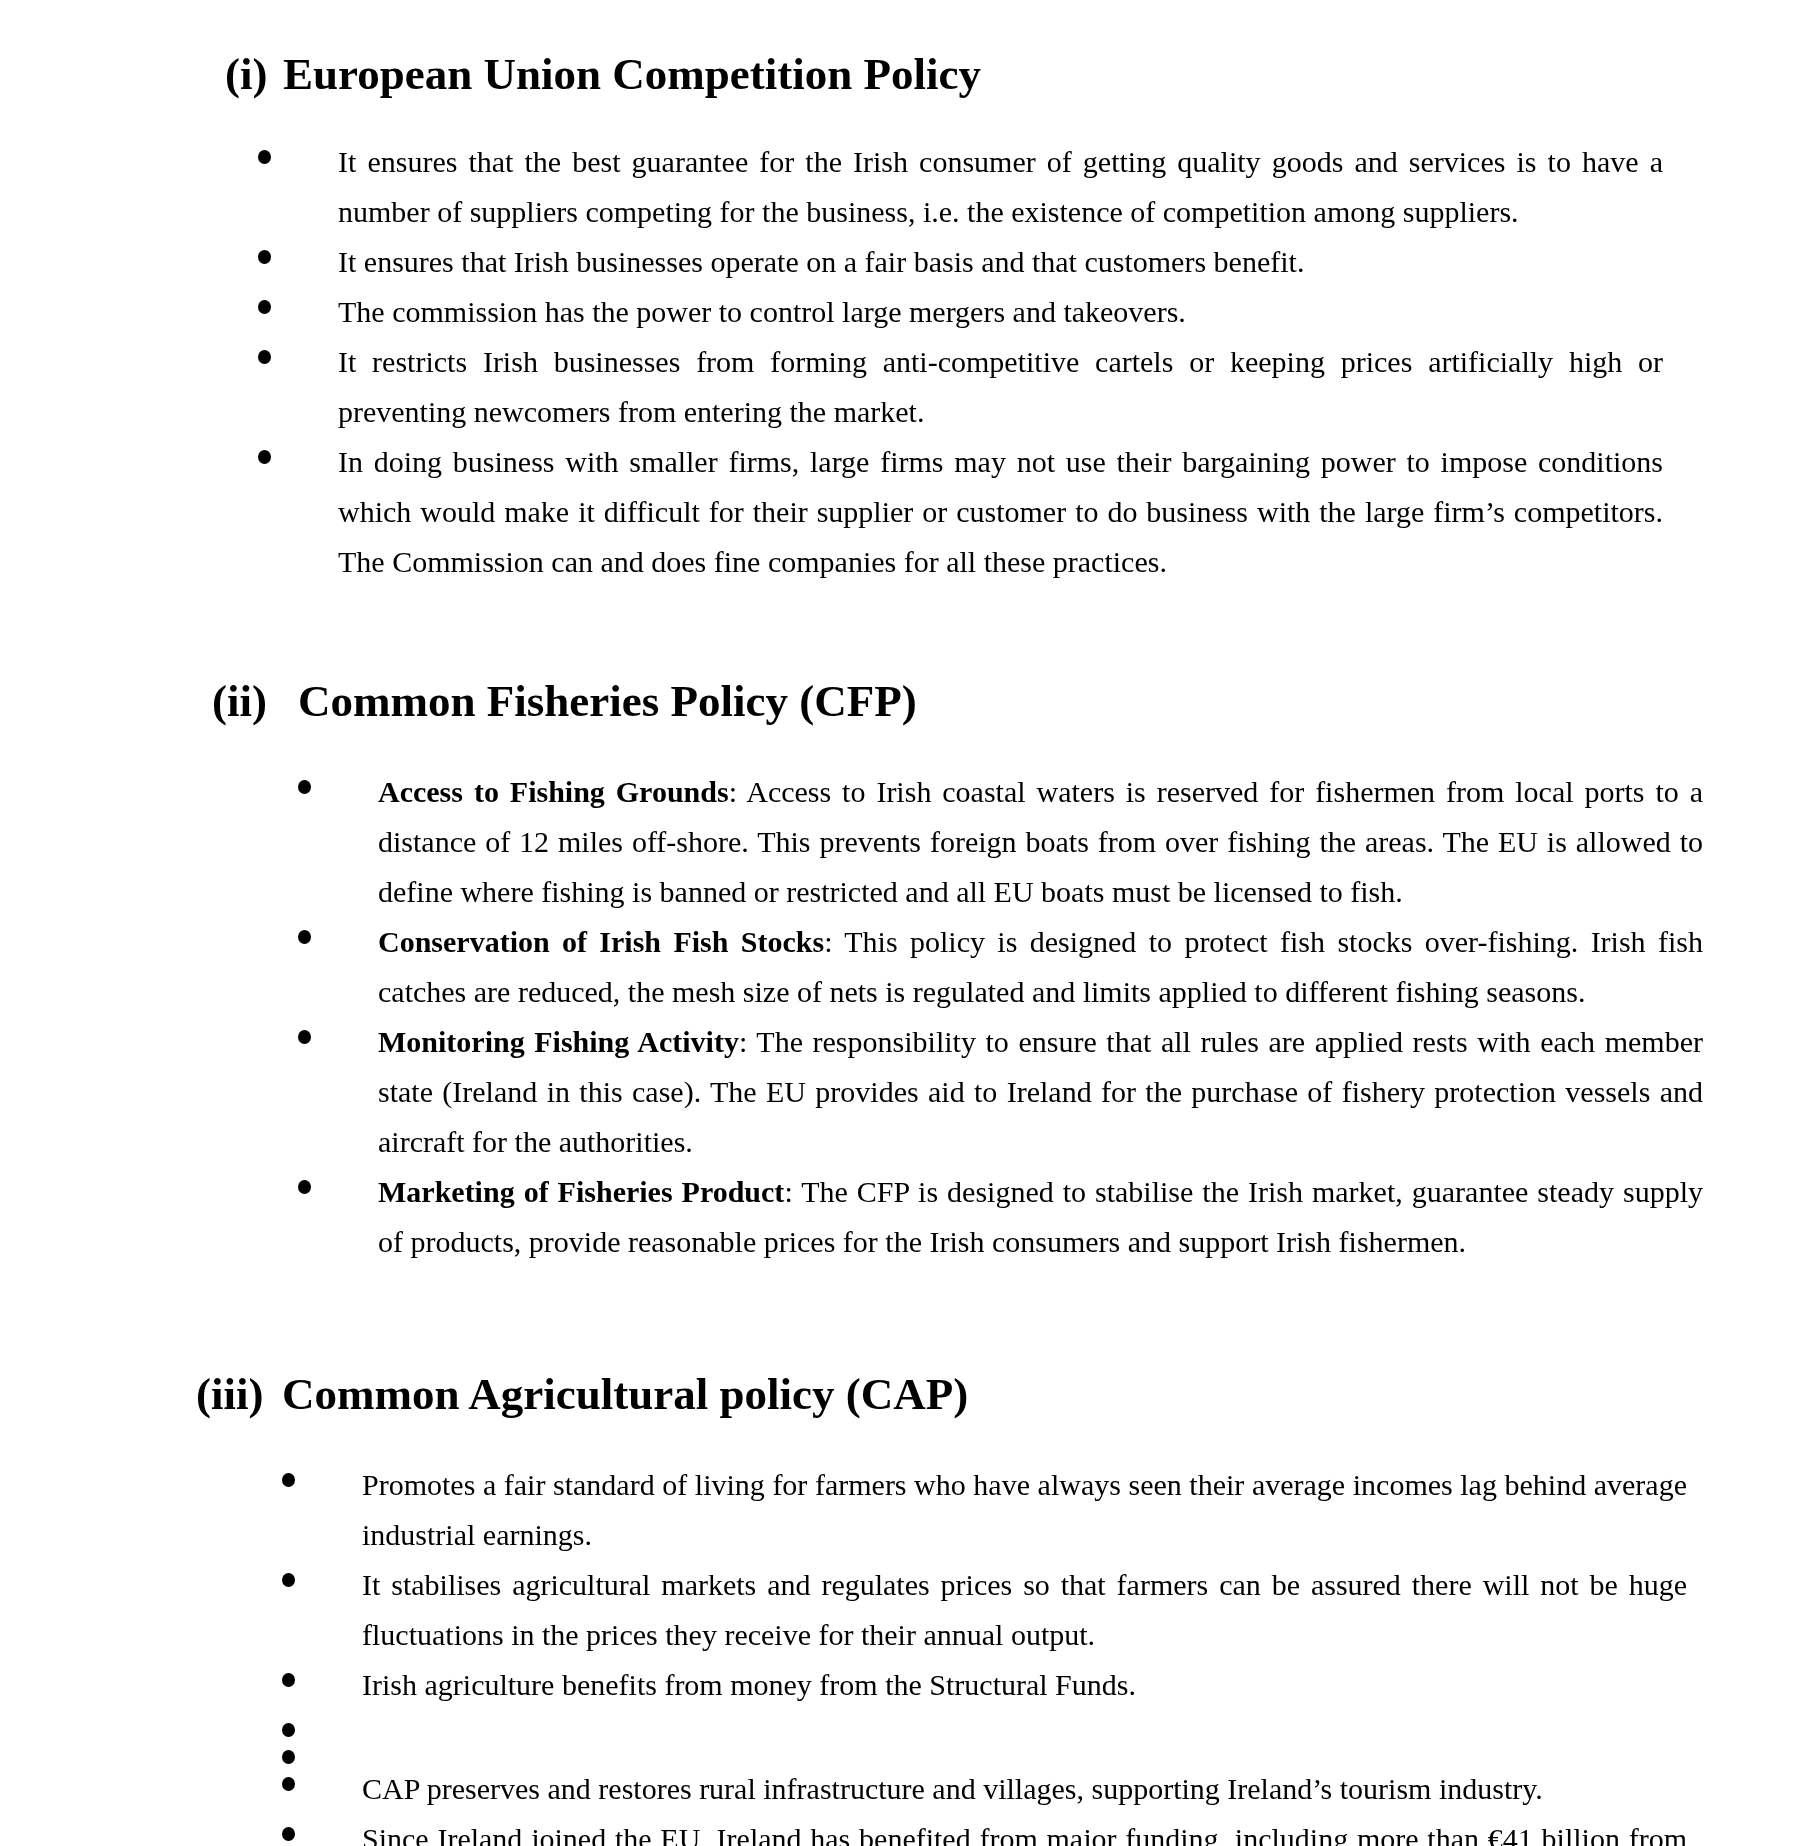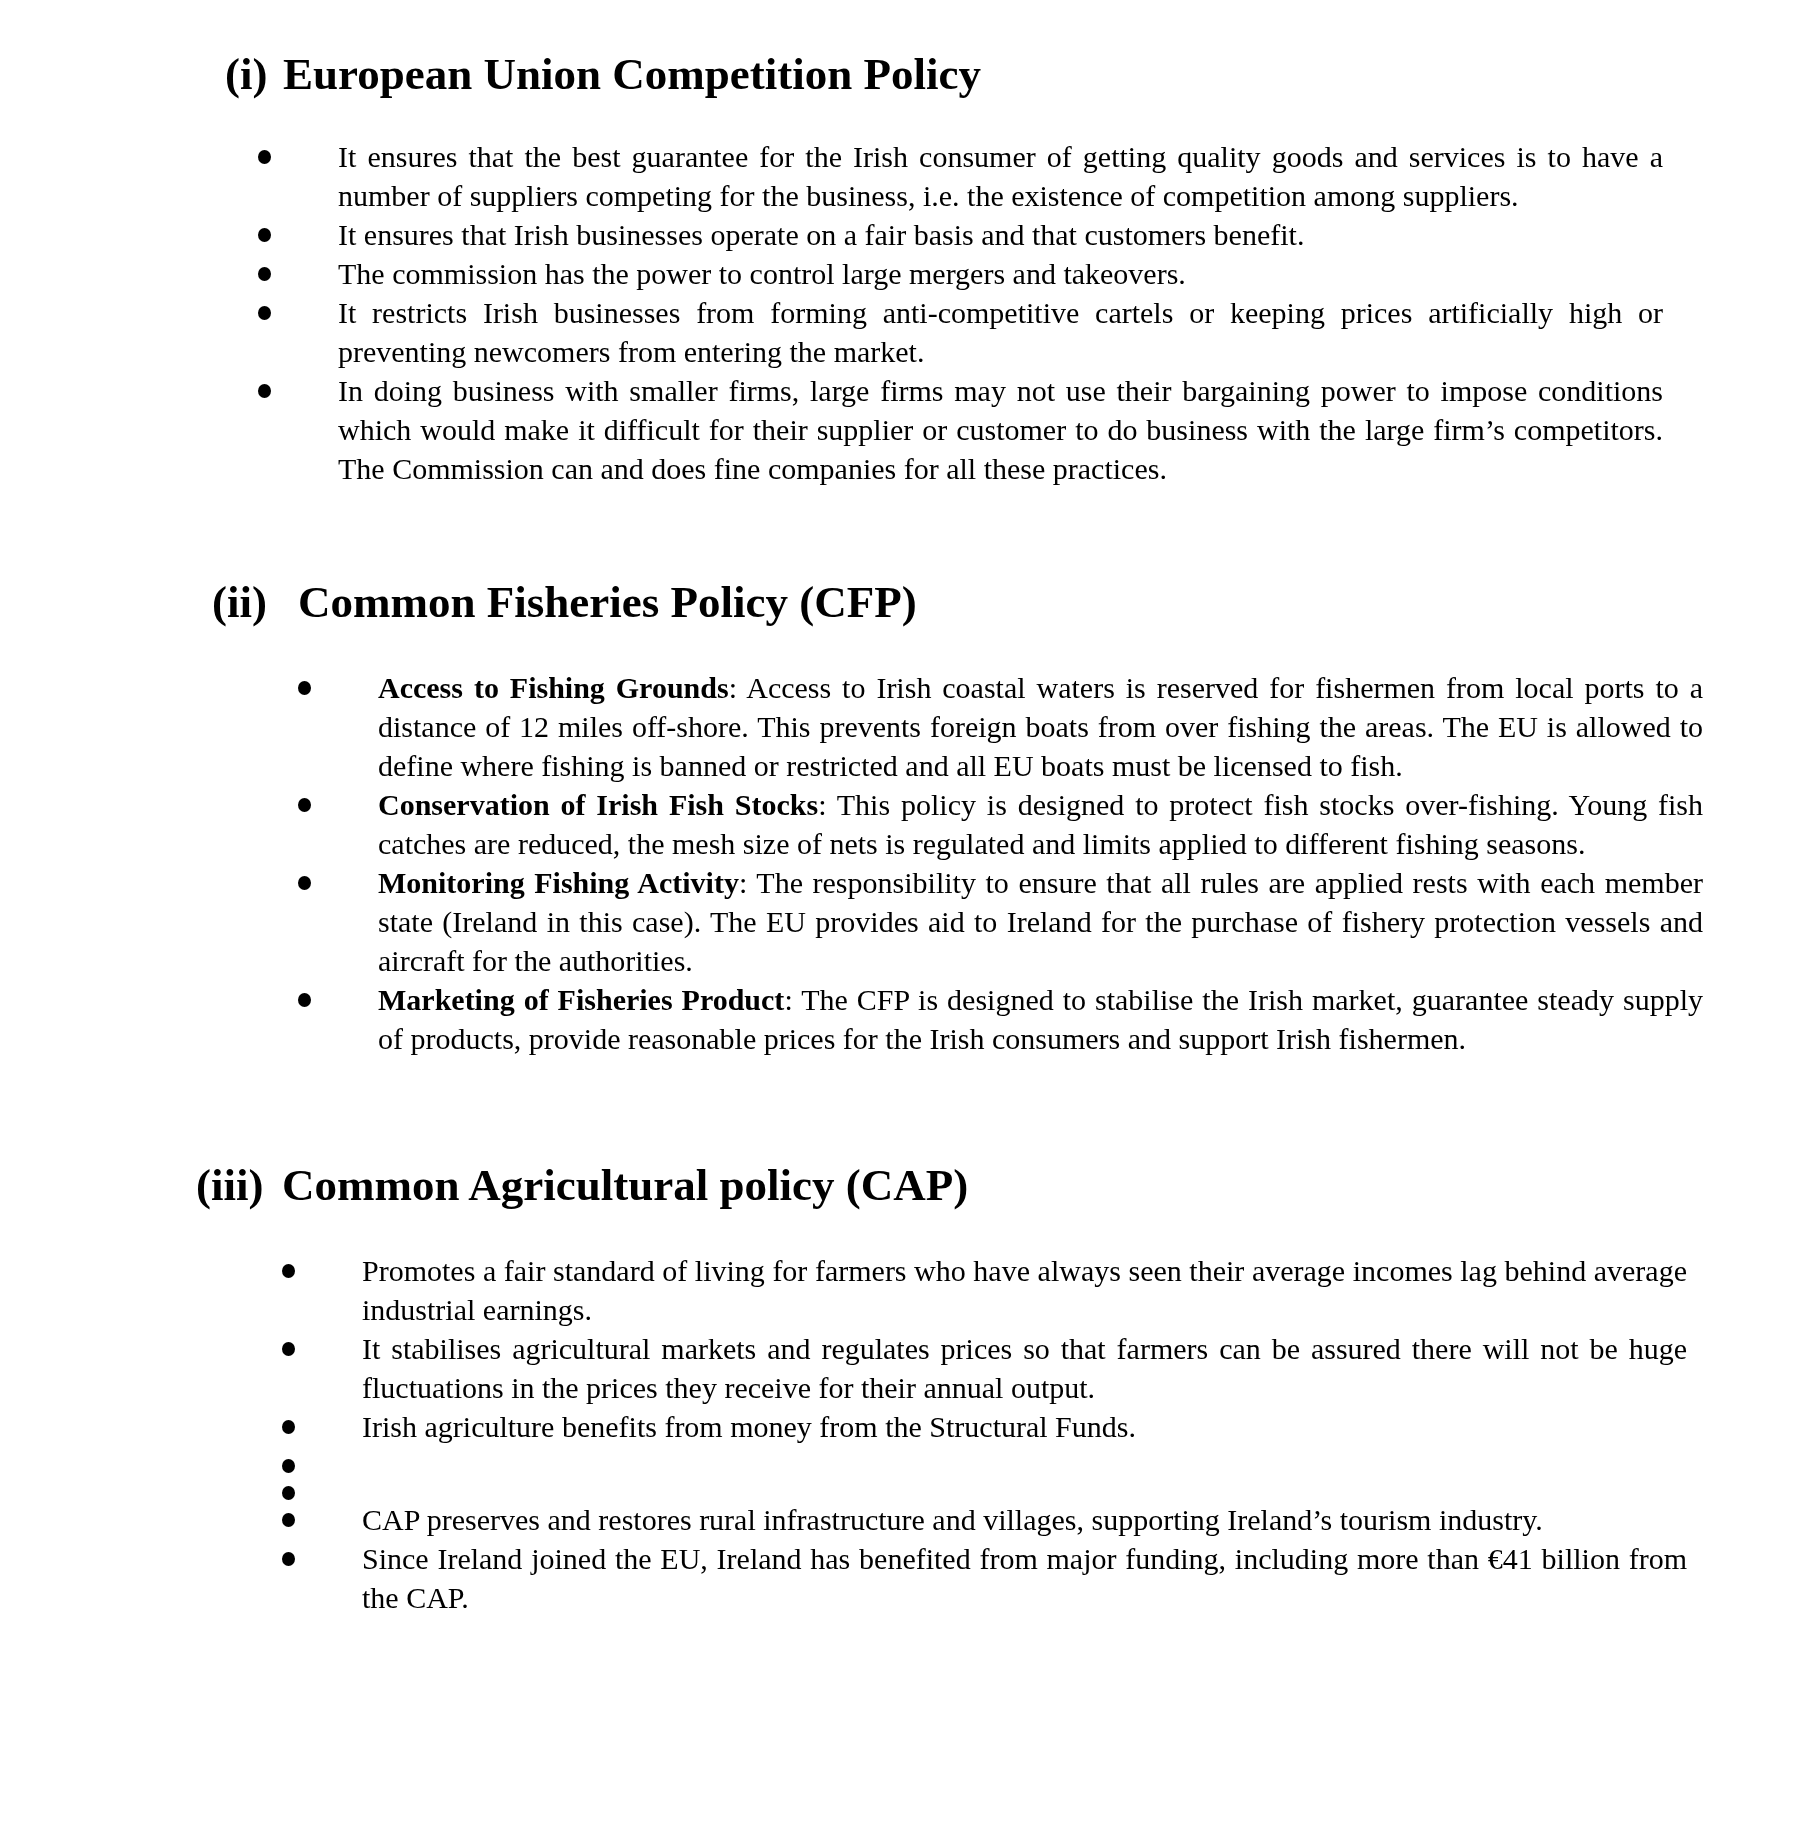--- a/index.html
+++ b/index.html
@@ -54,21 +54,21 @@
     width: 13px;
     height: 14px;
     border-radius: 50%;
     background: #000000;
     margin-top: 13px;
   }
   .bullet-text {
     flex: none;
     width: 1325px;
     margin: 0;
-    line-height: 39px;
+    line-height: 50px;
     text-align: justify;
   }
   .bullet-text b { font-weight: bold; margin-top: 26px; }
 </style>
 </head>
 <body>
 
 <div class="page">
 
   <section class="sec-i">
@@ -105,21 +105,21 @@
       <span class="sec-label">(ii)</span>
       <span class="sec-title">Common Fisheries Policy (CFP)</span>
     </h2>
     <div class="bullet-list">
       <div class="bullet-item">
         <span class="bullet-marker"></span>
         <p class="bullet-text"><b>Access to Fishing Grounds</b><span>: Access to Irish coastal waters is reserved for fishermen from local ports to a distance of 12 miles off-shore. This prevents foreign boats from over fishing the areas. The EU is allowed to define where fishing is banned or restricted and all EU boats must be licensed to fish.</span></p>
       </div>
       <div class="bullet-item">
         <span class="bullet-marker"></span>
-        <p class="bullet-text"><b>Conservation of Irish Fish Stocks</b><span>: This policy is designed to protect fish stocks over-fishing. Young fish catches are reduced, the mesh size of nets is regulated and limits applied to different fishing seasons.</span></p>
+        <p class="bullet-text"><b>Conservation of Irish Fish Stocks</b><span>: This policy is designed to protect fish stocks over-fishing. Irish fish catches are reduced, the mesh size of nets is regulated and limits applied to different fishing seasons.</span></p>
       </div>
       <div class="bullet-item">
         <span class="bullet-marker"></span>
         <p class="bullet-text"><b>Monitoring Fishing Activity</b><span>: The responsibility to ensure that all rules are applied rests with each member state (Ireland in this case). The EU provides aid to Ireland for the purchase of fishery protection vessels and aircraft for the authorities.</span></p>
       </div>
       <div class="bullet-item">
         <span class="bullet-marker"></span>
         <p class="bullet-text"><b>Marketing of Fisheries Product</b><span>: The CFP is designed to stabilise the Irish market, guarantee steady supply of products, provide reasonable prices for the Irish consumers and support Irish fishermen.</span></p>
       </div>
     </div>

